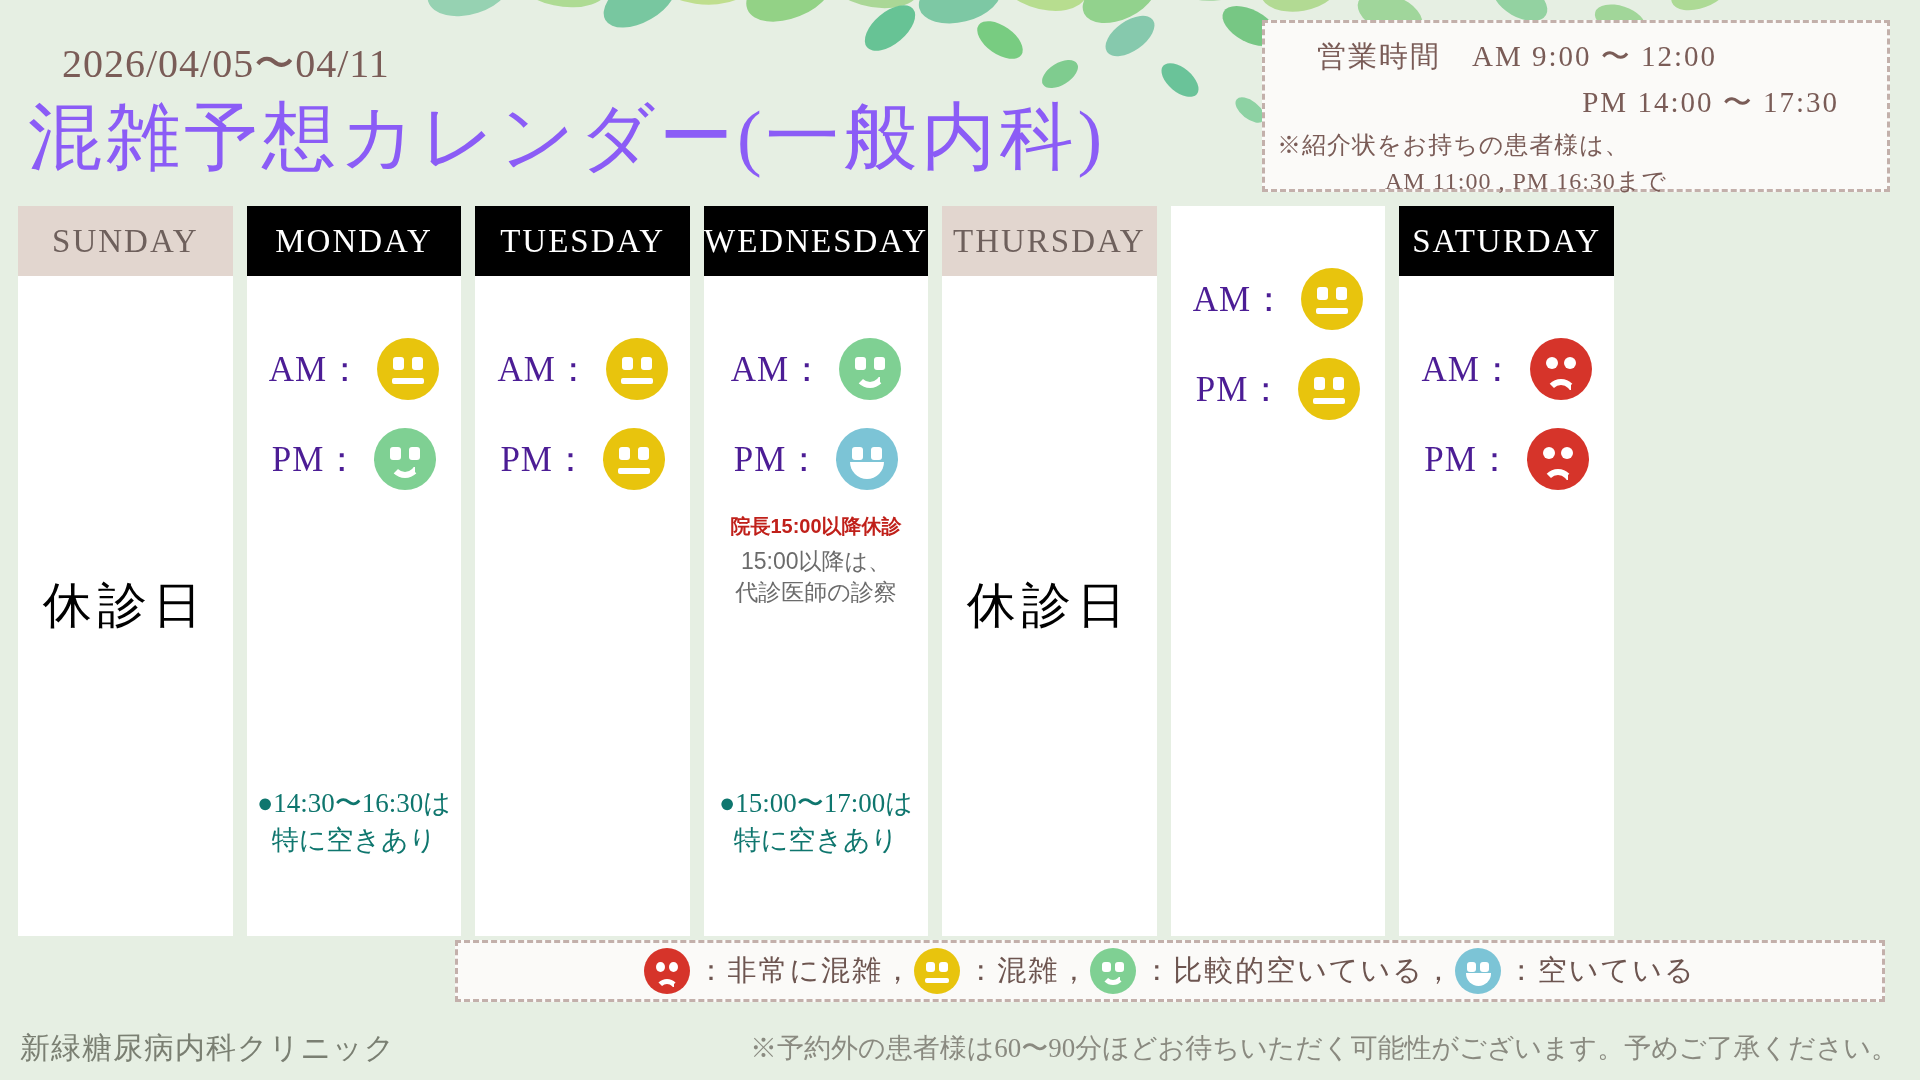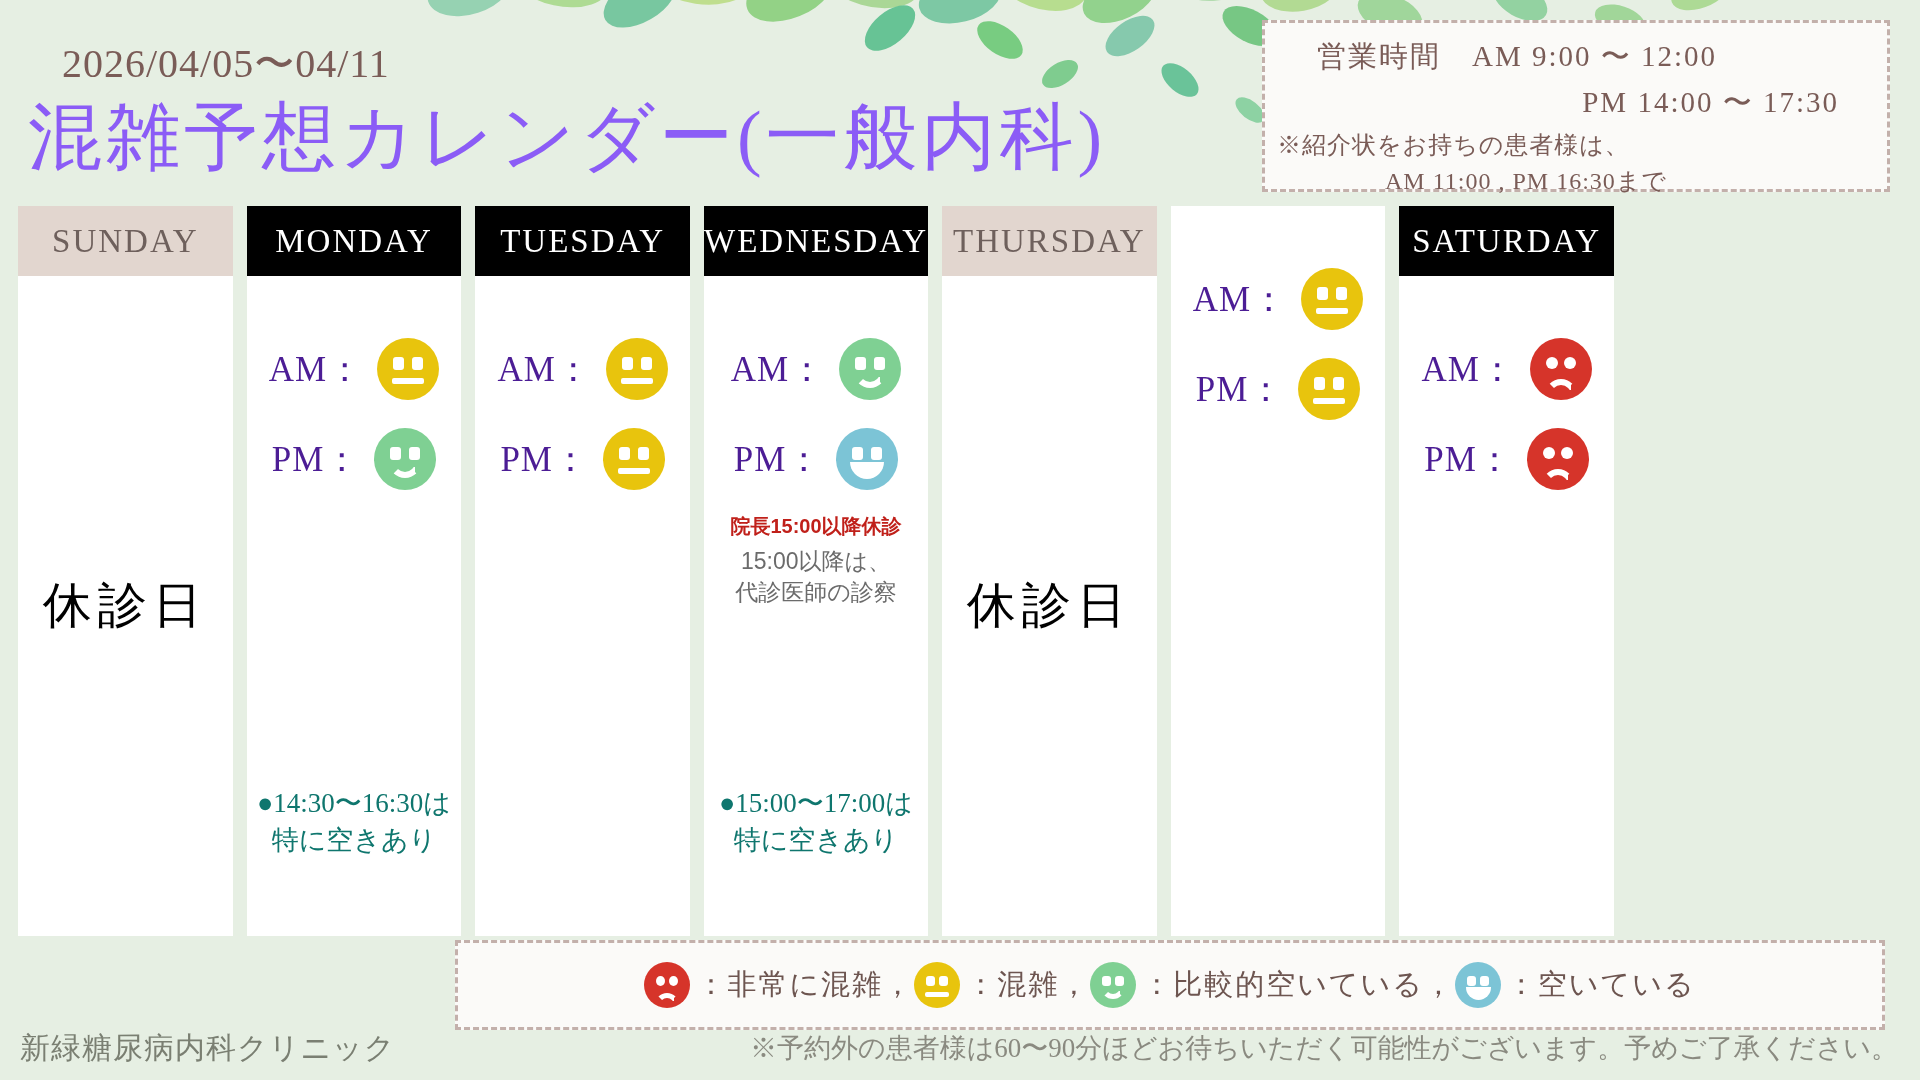--- a/index.html
+++ b/index.html
@@ -90,21 +90,21 @@
     margin-top:8px;font-size:23px;color:#6b6b6b;text-align:center;line-height:1.35;
     font-family:"Liberation Sans","DejaVu Sans",sans-serif;
   }
   .note-free{
     position:absolute;left:0;right:0;bottom:78px;text-align:center;
     font-size:27px;color:#0f766e;line-height:1.35;letter-spacing:0px;
   }
 
   
   #legend{
-    position:absolute;left:455px;top:940px;width:1430px;height:90px;
+    position:absolute;left:455px;top:940px;width:1430px;height:62px;
     background:#fbfaf8;border:3px dashed #c3b0ab;box-sizing:border-box;
     display:flex;align-items:center;justify-content:center;
   }
   .legend-item{display:flex;align-items:center;gap:6px;}
   .legend-item .face{width:46px;height:46px;}
   .legend-item .face .eye{top:14px;width:9px;height:10px;}
   .legend-item .face .eye.l{left:12px;} .legend-item .face .eye.r{right:12px;}
   .legend-item .face .mouth-flat{left:11px;top:30px;width:24px;height:5px;}
   .legend-item .face .mouth-smile{left:11px;top:24px;width:24px;height:13px;border-width:5px;}
   .legend-item .face .mouth-bigsmile{left:11px;top:25px;width:25px;height:13px;}

